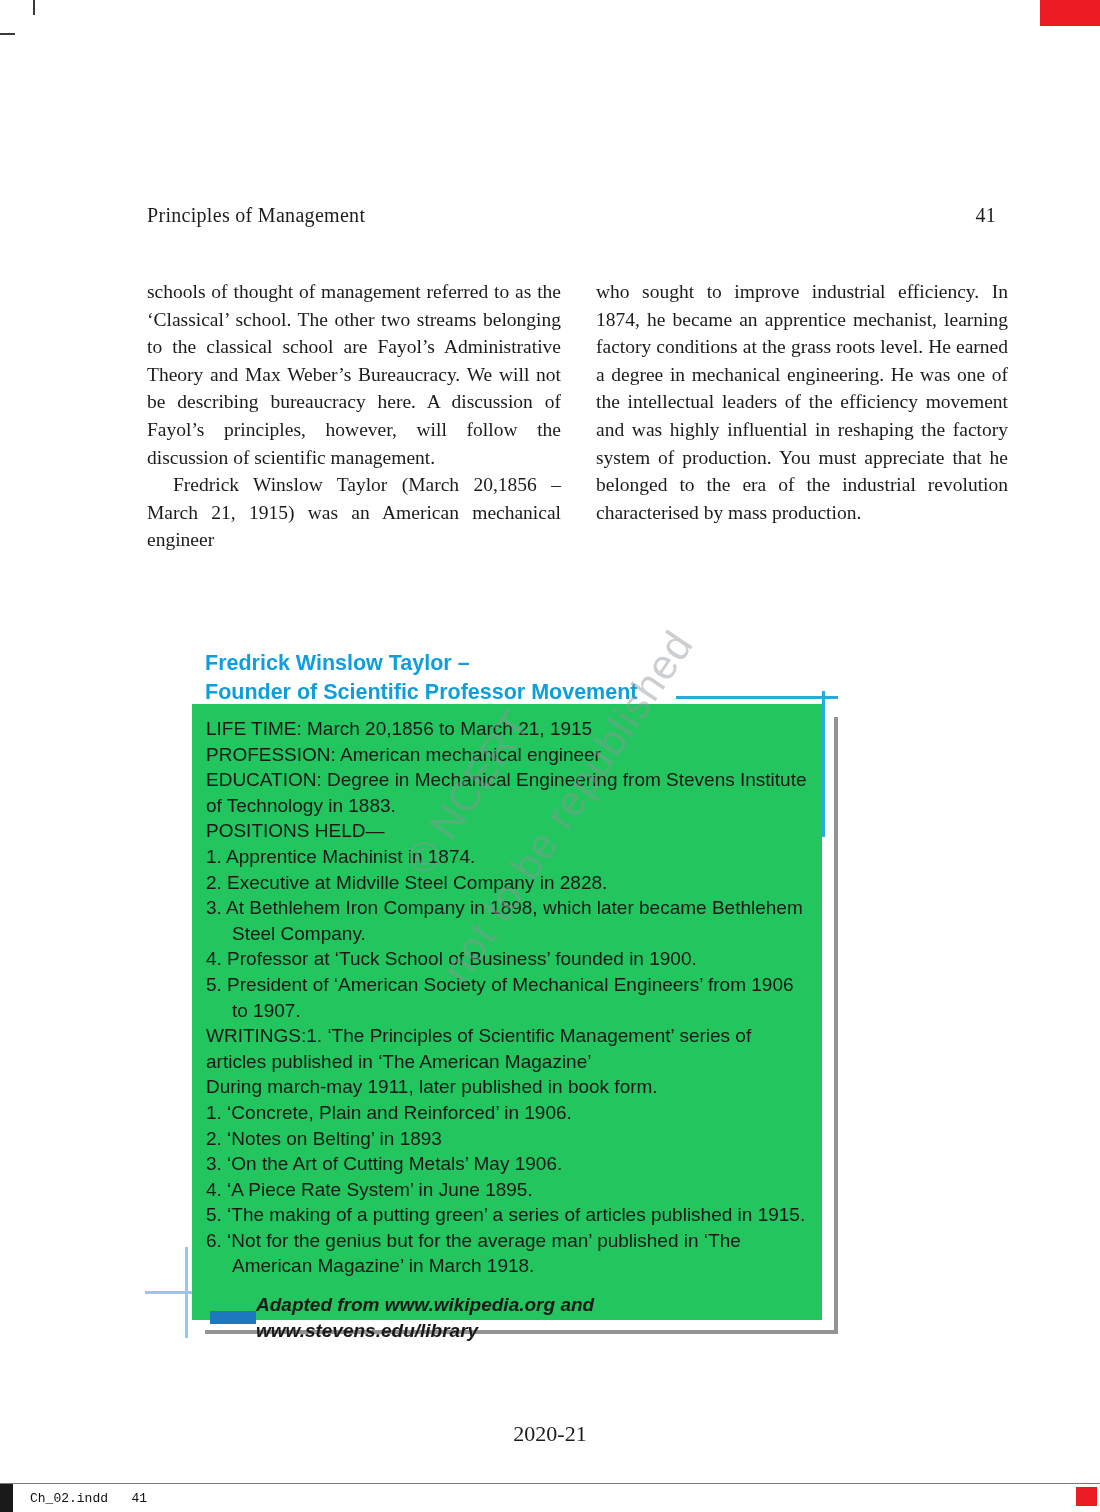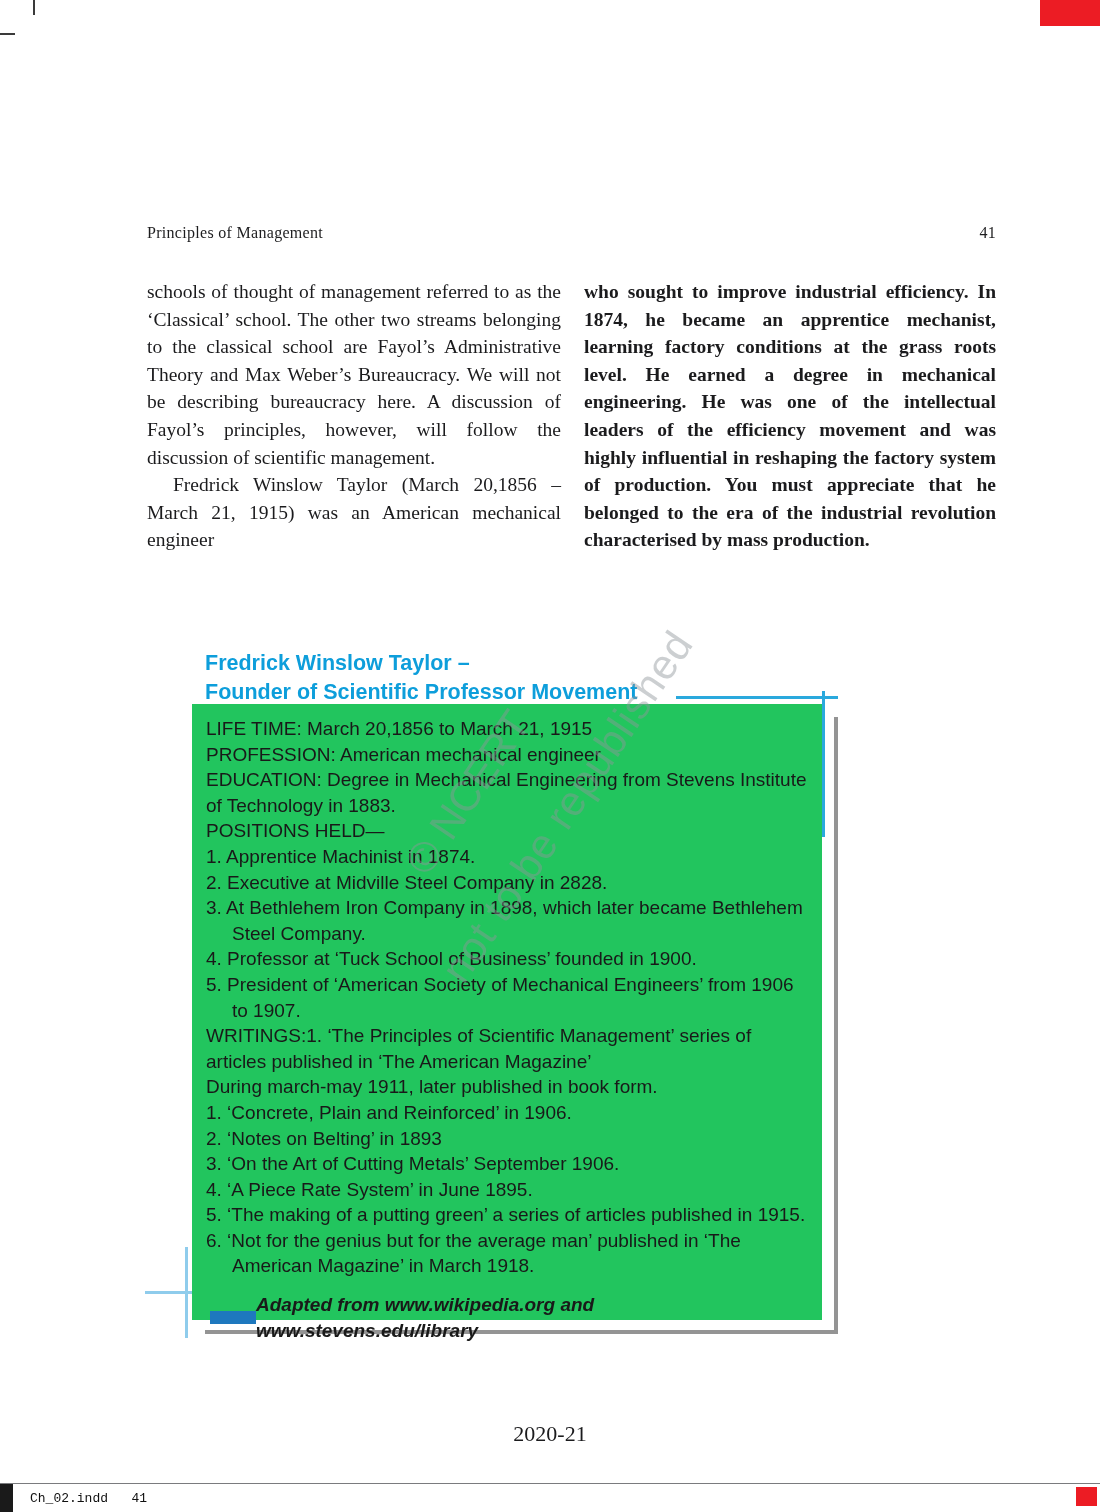--- a/index.html
+++ b/index.html
@@ -4,32 +4,32 @@
 <style>
   * { margin:0; padding:0; box-sizing:border-box; }
   html,body { background:#ffffff; }
   body {
     width:1100px; height:1512px; position:relative; overflow:hidden;
     font-family:"Liberation Serif", serif; color:#1d1d1f;
   }
 
   
   .runhead {
-    position:absolute; top:224px; left:147px; width:849px;
+    position:absolute; top:204px; left:147px; width:849px;
     display:flex; justify-content:space-between; align-items:baseline;
-    font-size:16px; letter-spacing:.3px;
+    font-size:20px; letter-spacing:.3px;
   }
 
   
   .col {
     position:absolute; top:278px; font-size:19.5px; line-height:27.6px;
     text-align:justify; color:#1b1b1d;
   }
   .col-left  { left:147px; width:414px; }
-  .col-right { left:584px; width:412px;font-weight:bold; }
+  .col-right { left:596px; width:412px; }
   .col p + p { text-indent:26px; margin-top:0; }
 
   
   .box-title {
     position:absolute; left:205px; top:649px; z-index:2;
     font-family:"Liberation Sans", sans-serif; font-weight:bold;
     font-size:21.5px; line-height:29px; color:#0d9edb;
   }
   .title-rule { position:absolute; left:676px; top:696px; width:162px; height:3px; background:#2aa9dd; z-index:2; }
   .blue-vrule { position:absolute; left:822px; top:691px; width:3px; height:146px; background:#2aa9dd; z-index:2; }
@@ -110,21 +110,21 @@
   <div class="plain">POSITIONS HELD—</div>
   <div class="item">1. Apprentice Machinist in 1874.</div>
   <div class="item">2. Executive at Midville Steel Company in 2828.</div>
   <div class="item">3. At Bethlehem Iron Company in 1898, which later became Bethlehem Steel Company.</div>
   <div class="item">4. Professor at ‘Tuck School of Business’ founded in 1900.</div>
   <div class="item">5. President of ‘American Society of Mechanical Engineers’ from 1906 to 1907.</div>
   <div class="plain">WRITINGS:1. ‘The Principles of Scientific Management’ series of articles published in ‘The American Magazine’</div>
   <div class="plain">During march-may 1911, later published in book form.</div>
   <div class="item">1. ‘Concrete, Plain and Reinforced’ in 1906.</div>
   <div class="item">2. ‘Notes on Belting’ in 1893</div>
-  <div class="item">3. ‘On the Art of Cutting Metals’ September 1906.</div>
+  <div class="item">3. ‘On the Art of Cutting Metals’ May 1906.</div>
   <div class="item">4. ‘A Piece Rate System’ in June 1895.</div>
   <div class="item">5. ‘The making of a putting green’ a series of articles published in 1915.</div>
   <div class="item">6. ‘Not for the genius but for the average man’ published in ‘The American Magazine’ in March 1918.</div>
   <div class="credit">
     <span class="credit-bar"></span>
     <span>Adapted from www.wikipedia.org and www.stevens.edu/library</span>
   </div>
 </div>
 
 <div class="watermark wm1">© NCERT</div>

